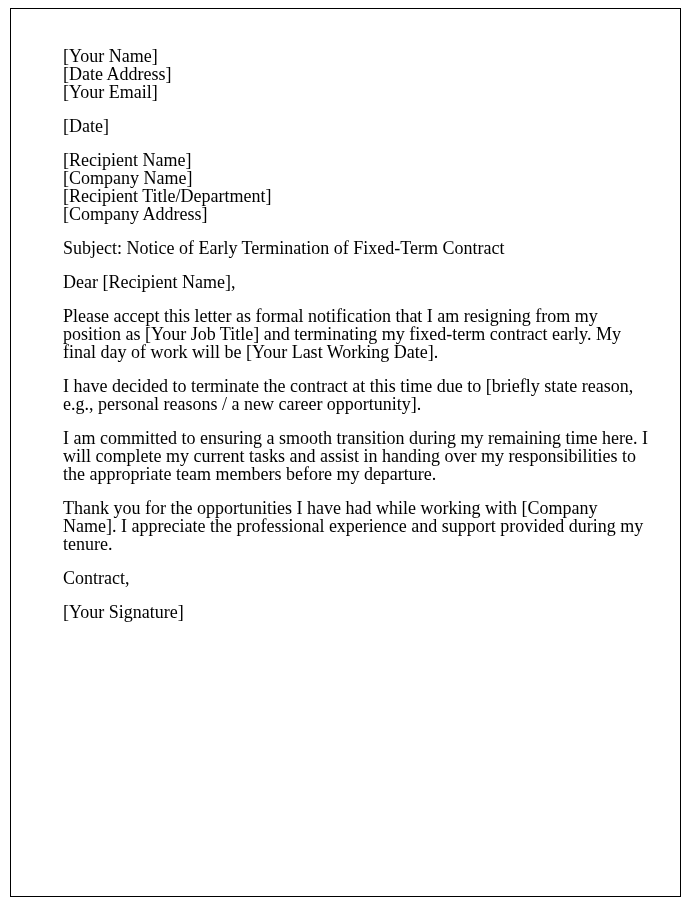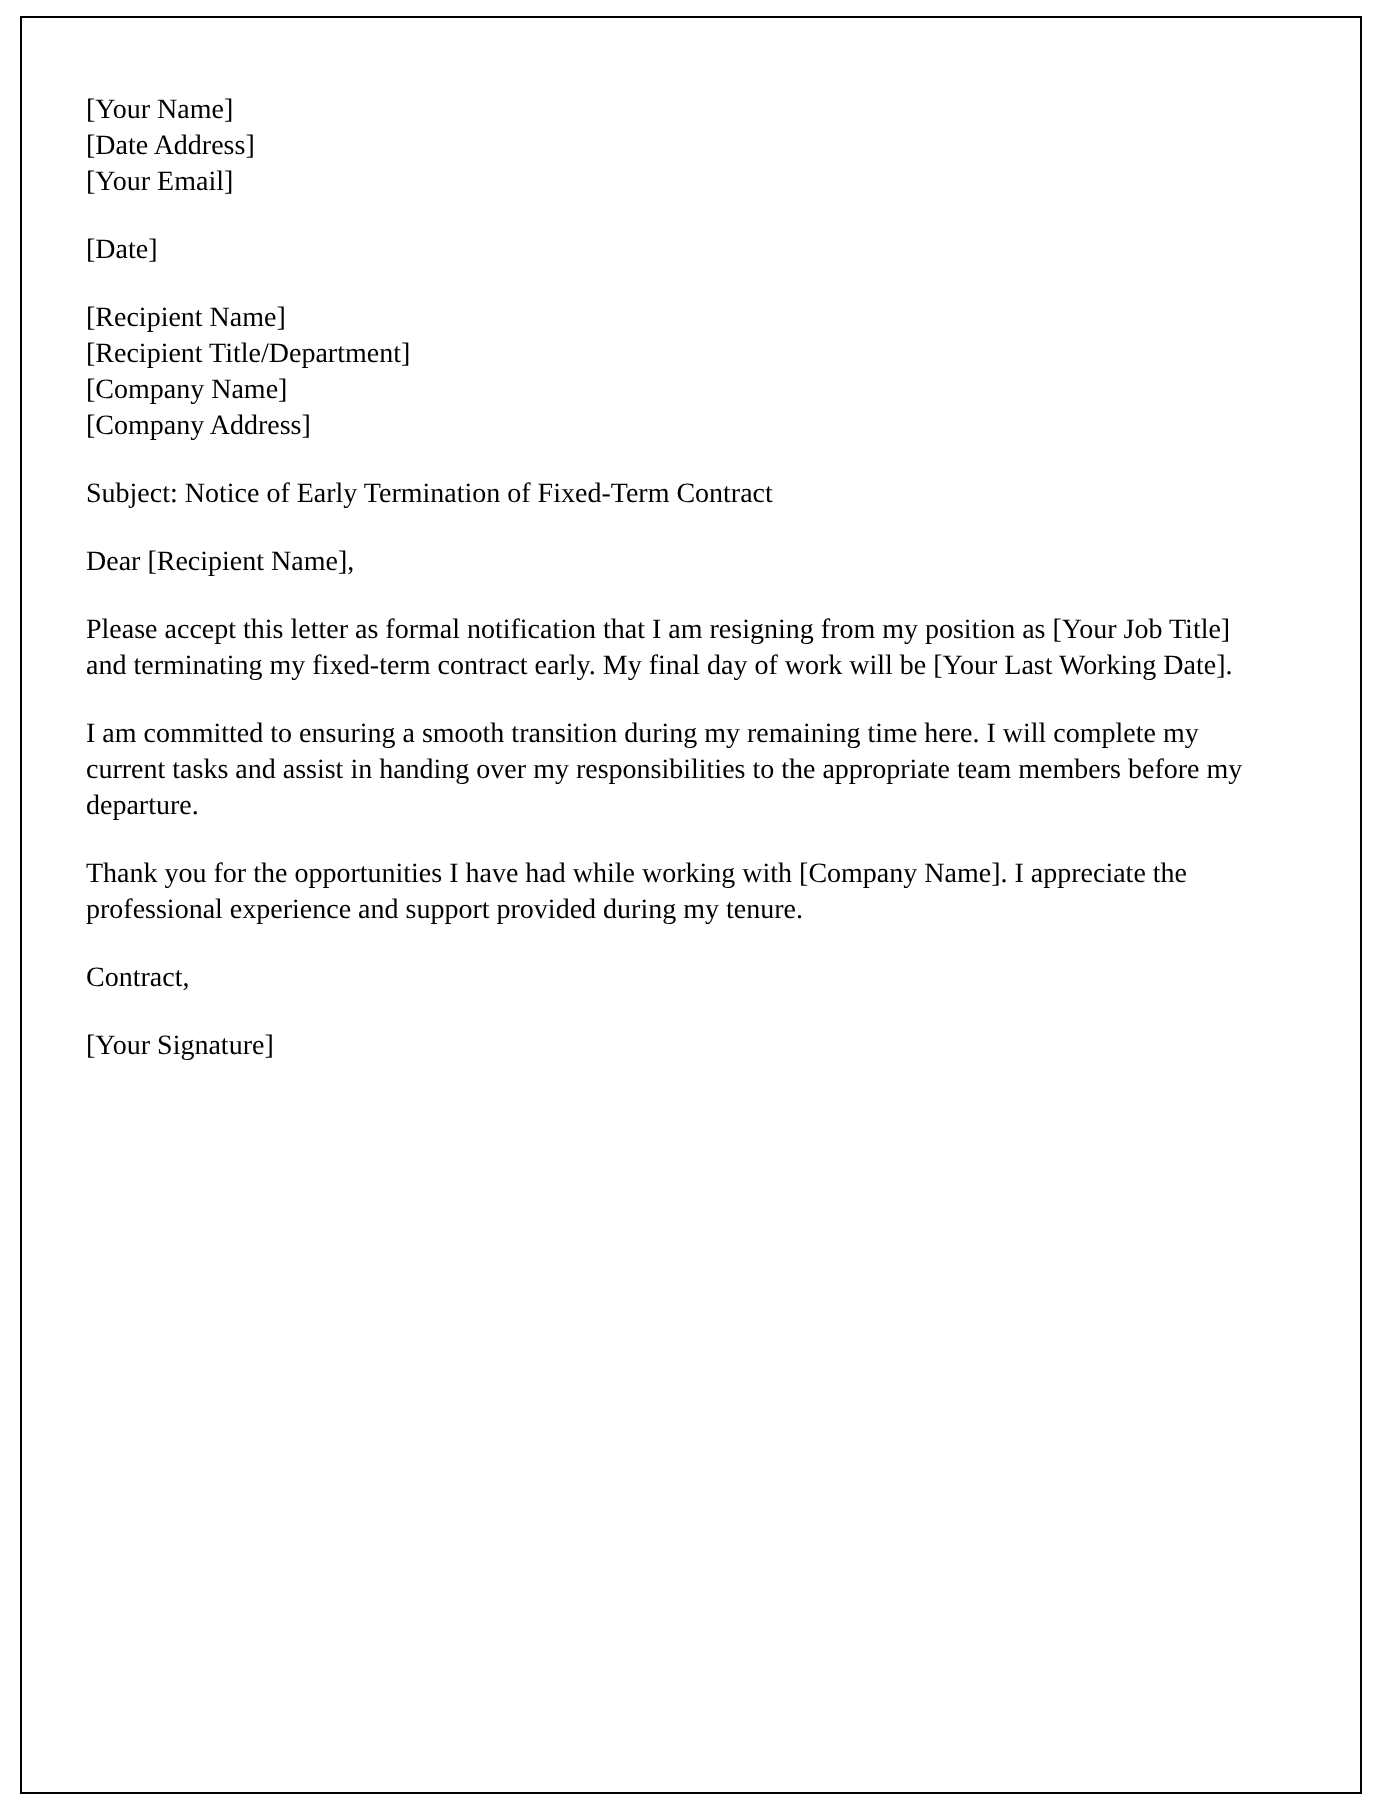--- a/index.html
+++ b/index.html
@@ -14,24 +14,24 @@
     position: absolute;
     left: 10px;
     top: 8px;
     width: 671px;
     height: 889px;
     border: 1px solid #000000;
     background: #ffffff;
   }
   .letter {
     position: absolute;
-    left: 32px;   
+    left: 52px;   
     top: 38px;
     width: 585px;
-    font-size: 14px;
+    font-size: 18px;
     line-height: 18px;
     color: #000000;
   }
   .block {
     margin-bottom: 16px;
   }
   .line {
     white-space: pre-wrap;
   }
 </style>
@@ -44,31 +44,32 @@
     <div class="block">
       <div class="line">[Your Name]</div>
       <div class="line">[Date Address]</div>
       <div class="line">[Your Email]</div>
     </div>
 
     <div class="block line">[Date]</div>
 
     <div class="block">
       <div class="line">[Recipient Name]</div>
+      <div class="line">[Company Name]</div>
       <div class="line">[Recipient Title/Department]</div>
-      <div class="line">[Company Name]</div>
       <div class="line">[Company Address]</div>
     </div>
 
     <div class="block line">Subject: Notice of Early Termination of Fixed-Term Contract</div>
 
     <div class="block line">Dear [Recipient Name],</div>
 
     <div class="block line">Please accept this letter as formal notification that I am resigning from my position as [Your Job Title] and terminating my fixed-term contract early. My final day of work will be [Your Last Working Date].</div>
 
+    <div class="block line">I have decided to terminate the contract at this time due to [briefly state reason, e.g., personal reasons / a new career opportunity].</div>
 
     <div class="block line">I am committed to ensuring a smooth transition during my remaining time here. I will complete my current tasks and assist in handing over my responsibilities to the appropriate team members before my departure.</div>
 
     <div class="block line">Thank you for the opportunities I have had while working with [Company Name]. I appreciate the professional experience and support provided during my tenure.</div>
 
 
     <div class="block line">Contract,</div>
 
     <div class="block line">[Your Signature]</div>
 

